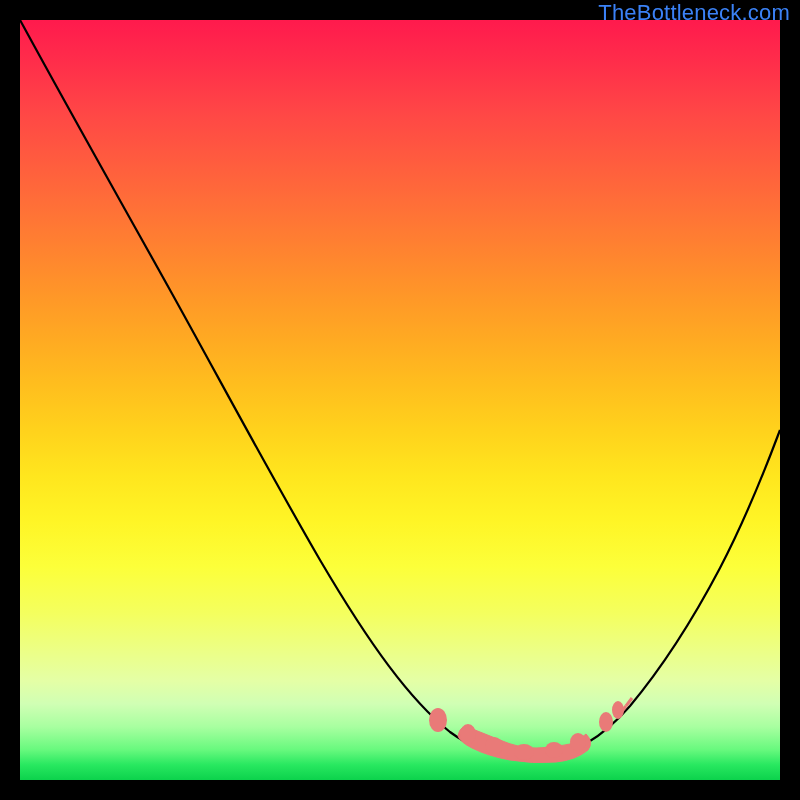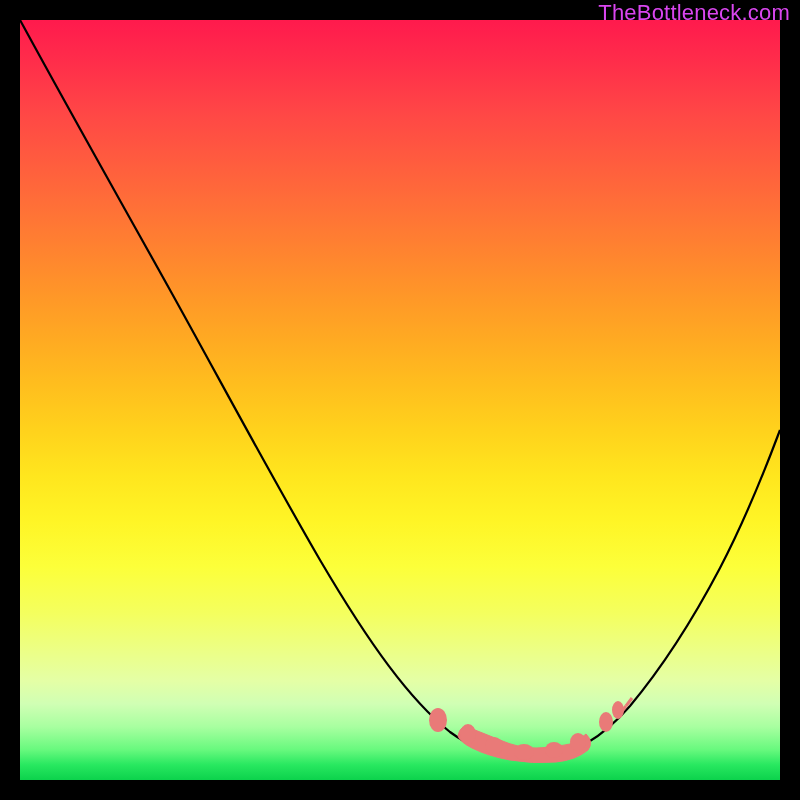--- a/index.html
+++ b/index.html
@@ -47,21 +47,21 @@
       #a8ffa0 93%,
       #68f97e 96%,
       #28e860 98%,
       #0cd24c 100%
     );
   }
   .watermark {
     position: absolute;
     top: 0px;
     right: 10px;
-    color: #d946ef;
+    color: #3b82f6;
     font-size: 22px;
     font-weight: 500;
     letter-spacing: 0.2px;
     z-index: 50;
   }
   svg.curve {
     position: absolute;
     left: 0;
     top: 0;
     width: 760px;

